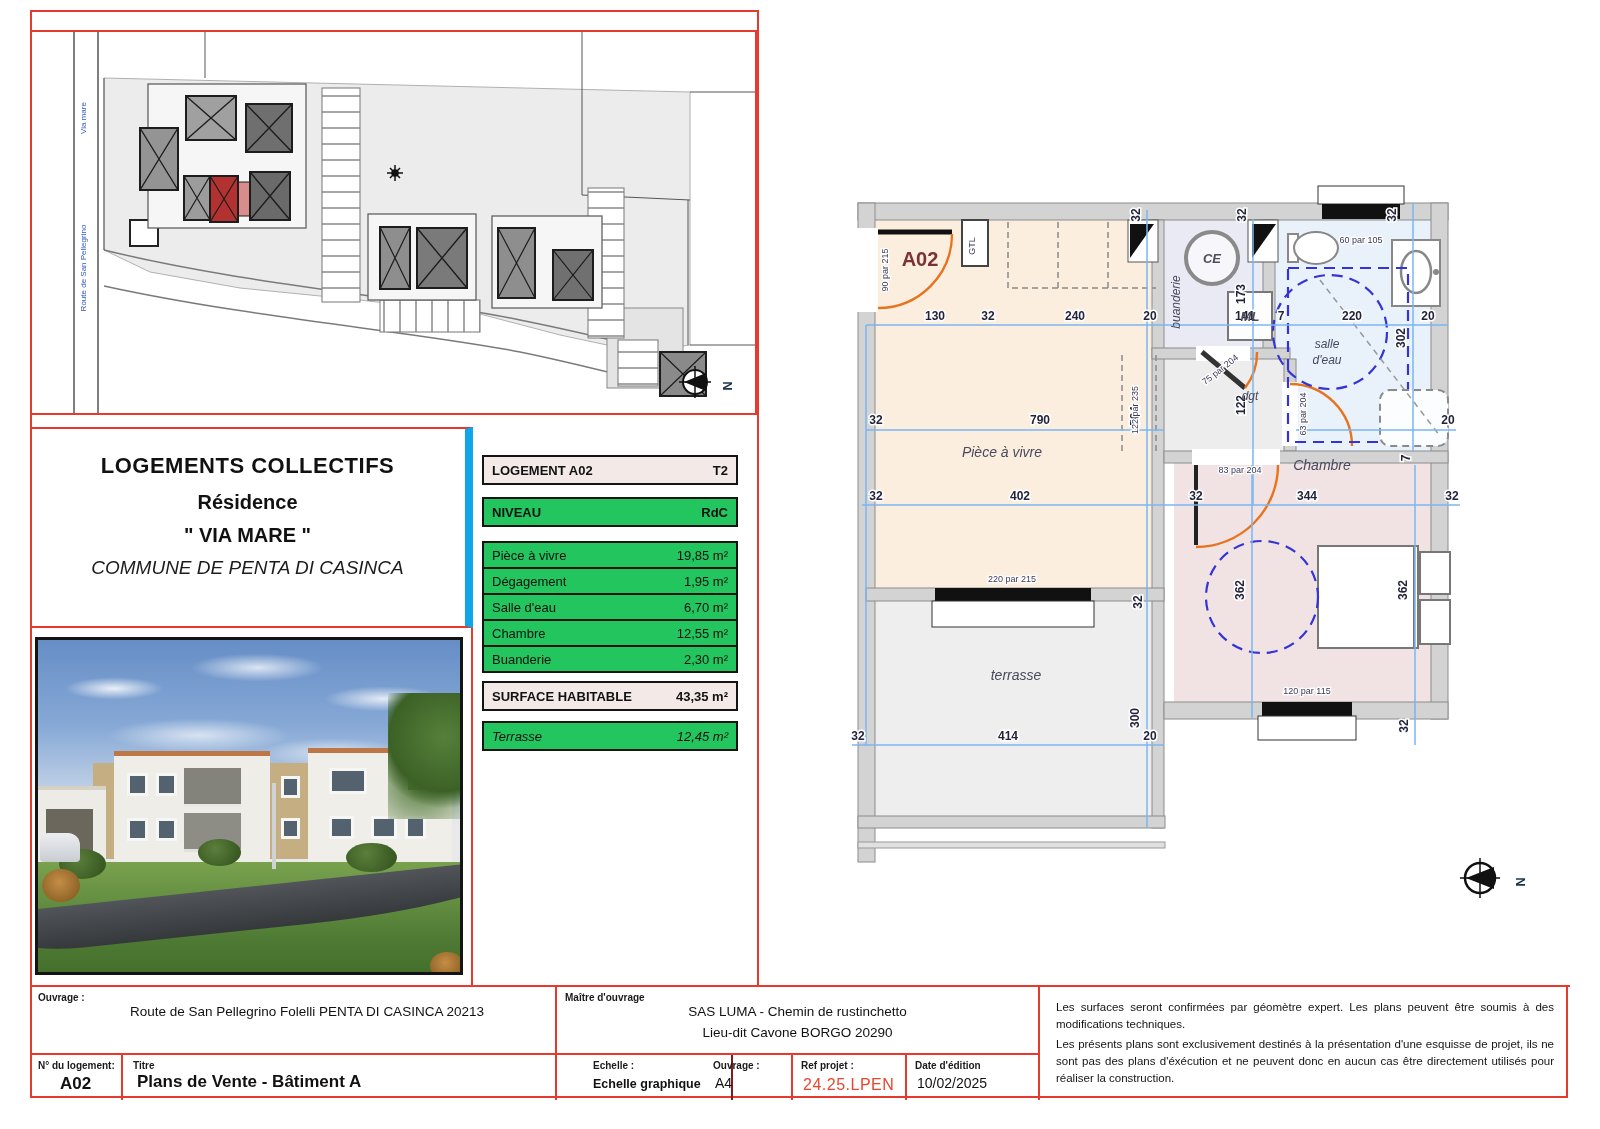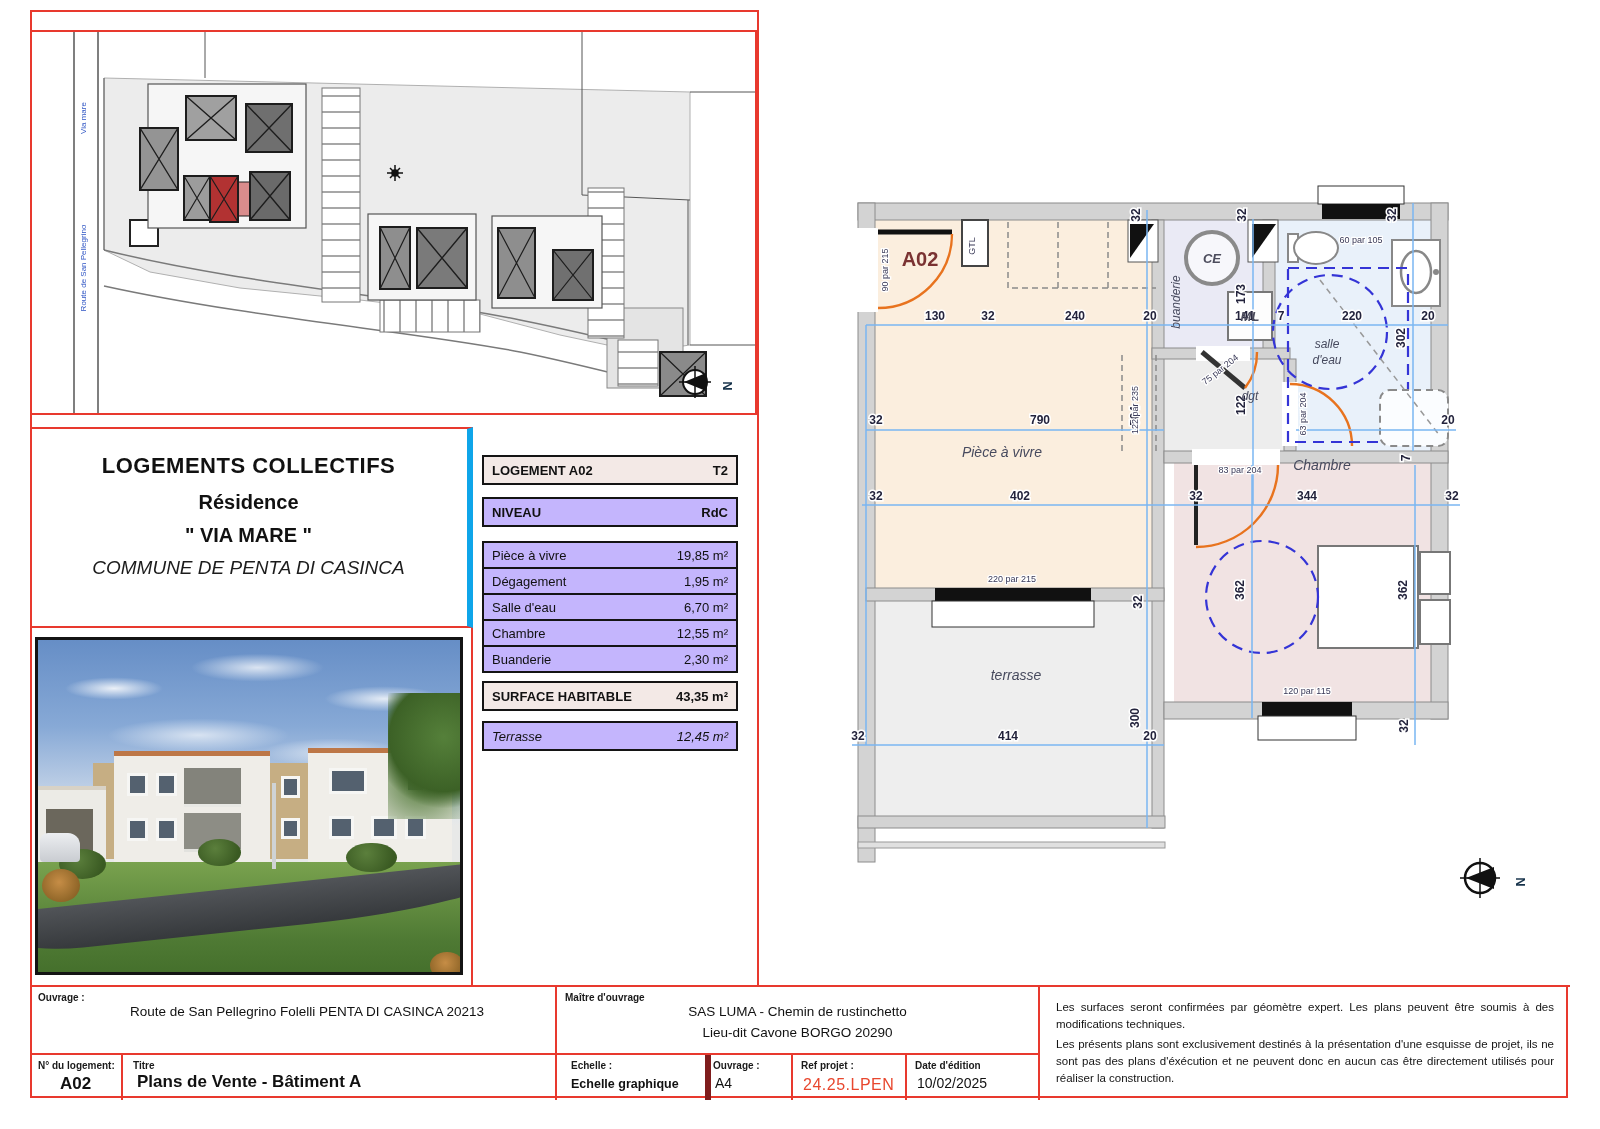--- a/index.html
+++ b/index.html
@@ -12,32 +12,32 @@
   .site-panel{position:absolute;left:30px;top:30px;width:727px;height:385px;
         border:2px solid #e8392e;box-sizing:border-box;background:#fff;}
   .site-panel svg{display:block;}
 
   
   .plan-panel{position:absolute;left:757px;top:10px;width:813px;height:975px;
         border-left:2px solid #e8392e;box-sizing:border-box;background:#fff;}
 
   
   .title-box{position:absolute;left:30px;top:427px;width:443px;height:201px;
-        border-top:2px solid #e8392e;border-right:6px solid #0ea5e9;border-bottom:2px solid #e8392e;
+        border-top:2px solid #e8392e;border-right:8px solid #0ea5e9;border-bottom:2px solid #e8392e;
         box-sizing:border-box;text-align:center;padding-top:24px;}
   .title-box .t1{font-size:22px;font-weight:bold;letter-spacing:.5px;margin:0 0 12px 0;}
   .title-box .t2{font-size:20px;font-weight:bold;margin:0 0 10px 0;}
   .title-box .t3{font-size:20px;font-weight:bold;margin:0 0 10px 0;}
   .title-box .t4{font-size:19px;font-weight:normal;margin:0;color:#1c1c1c;font-style:italic;}
   .leftcol-vline{position:absolute;left:471px;top:628px;width:2px;height:357px;background:#e8392e;}
 
   
   .unit-table{position:absolute;left:482px;top:455px;width:256px;font-size:13px;}
   .ut-box{box-sizing:border-box;border:2px solid #141414;display:flex;justify-content:space-between;
-        align-items:center;padding:0 8px;height:30px;background:#c4b5fd;}
+        align-items:center;padding:0 8px;height:30px;background:#22c55e;}
   .ut-box.shaded{background:#f3e9e6;}
   .ut-box.gap{margin-top:12px;}
   .ut-rows{margin-top:14px;}
   .ut-rows .ut-box{height:28px;margin-top:-2px;}
   .ut-rows .ut-box:first-child{margin-top:0;}
   .ut-total{margin-top:8px;font-weight:bold;}
   .ut-terr{margin-top:10px;font-style:italic;}
   .b{font-weight:bold;}
 
   
@@ -75,21 +75,21 @@
 
   
   .footer{position:absolute;left:30px;top:985px;width:1540px;height:113px;
         border-top:2px solid #e8392e;box-sizing:border-box;}
   .fcell{position:absolute;box-sizing:border-box;}
   .fcell .lbl{position:absolute;top:5px;left:8px;font-size:10px;font-weight:bold;color:#1a1a1a;}
   .f-ouvrage{left:0;top:0;width:527px;height:68px;border-right:2px solid #e8392e;border-bottom:2px solid #e8392e;}
   .f-maitre{left:527px;top:0;width:483px;height:68px;border-right:2px solid #e8392e;border-bottom:2px solid #e8392e;}
   .f-unitno{left:0;top:68px;width:93px;height:45px;border-right:2px solid #e8392e;}
   .f-titre{left:95px;top:68px;width:432px;height:45px;border-right:2px solid #e8392e;}
-  .f-echelle{left:533px;top:68px;width:148px;height:45px;border-right:6px solid #7f1d1d;text-decoration:underline;}
+  .f-echelle{left:555px;top:68px;width:148px;height:45px;border-right:2px solid #7f1d1d;text-decoration:underline;}
   .f-format{left:675px;top:68px;width:88px;height:45px;border-right:2px solid #e8392e;}
   .f-ref{left:763px;top:68px;width:114px;height:45px;border-right:2px solid #e8392e;}
   .f-date{left:877px;top:68px;width:133px;height:45px;border-right:2px solid #e8392e;}
   .f-notes{left:1010px;top:0;width:530px;height:113px;padding:12px 16px 0 16px;}
   .f-ouvrage .val{position:absolute;left:100px;top:15px;font-size:13.5px;line-height:1.55;}
   .f-maitre .val{position:absolute;left:0;right:0;top:15px;text-align:center;font-size:13.5px;line-height:1.55;}
   .f-unitno .val{position:absolute;left:0;right:0;top:19px;text-align:center;font-weight:bold;font-size:17px;}
   .f-titre .val{position:absolute;left:12px;top:17px;font-weight:bold;font-size:17px;}
   .f-echelle .val{position:absolute;left:8px;top:22px;font-weight:bold;font-size:12.5px;}
   .f-format .val{position:absolute;left:10px;top:20px;font-size:14px;}

